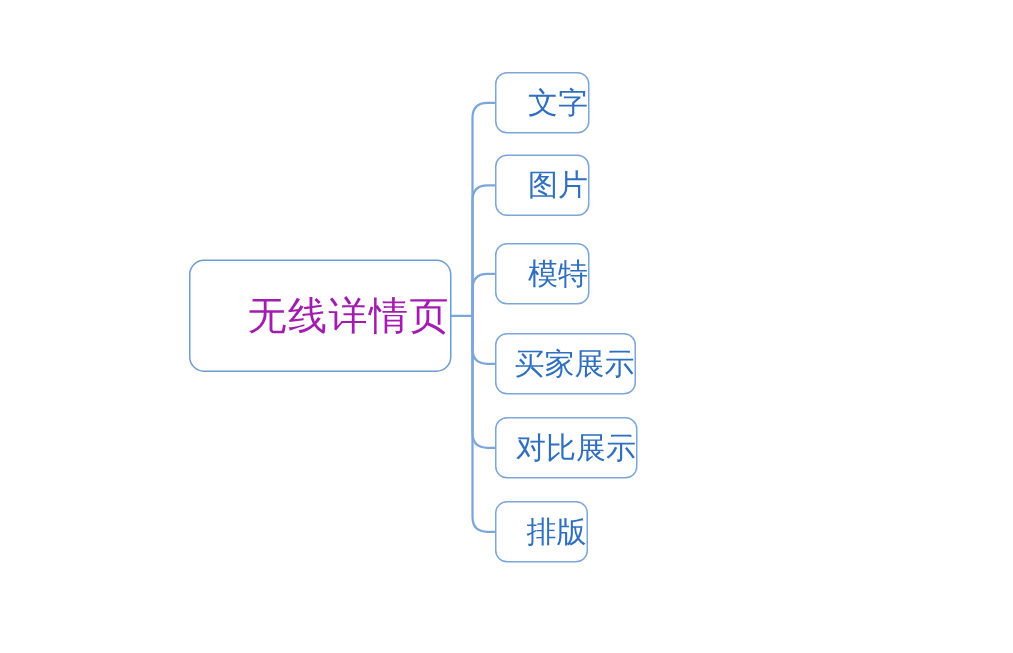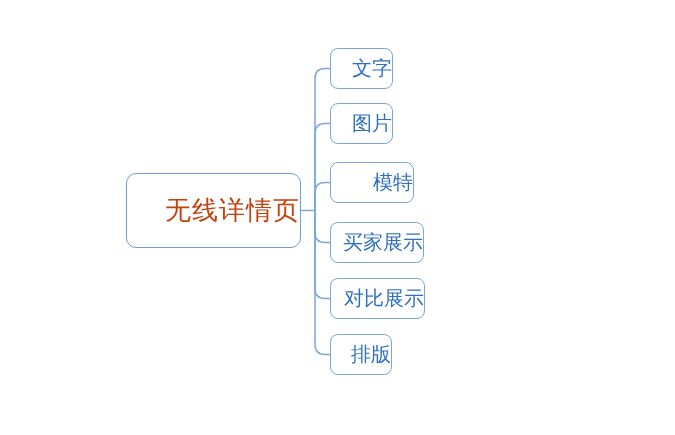--- a/index.html
+++ b/index.html
@@ -34,34 +34,34 @@
     cursor: default;
   }
   .root-node {
     left: 126px;
     top: 173px;
     width: 175px;
     height: 75px;
     border: 1.6px solid #6f9cd3;
     border-radius: 10px;
     font-size: 26px;
-    color: #c2410c;
+    color: #a21caf;
     letter-spacing: 1px;
   }
   .child-node {
     left: 330px;
     height: 41px;
     border: 1.5px solid #7ca6d9;
     border-radius: 8px;
     font-size: 20px;
     color: #2e6fc0;
   }
   .child-1 { top: 48px;  width: 63px; }
   .child-2 { top: 103px; width: 63px; padding-left: 28px; }
-  .child-3 { top: 162px; width: 84px; }
+  .child-3 { top: 162px; width: 63px; }
   .child-4 { top: 222px; width: 94px; }
   .child-5 { top: 278px; width: 95px; }
   .child-6 { top: 334px; width: 62px; }
 </style>
 </head>
 <body>
 
 <div class="stage">
 
   <svg class="connectors" viewBox="0 0 675 435" xmlns="http://www.w3.org/2000/svg" fill="none" stroke-width="1.5" stroke-linecap="round">

